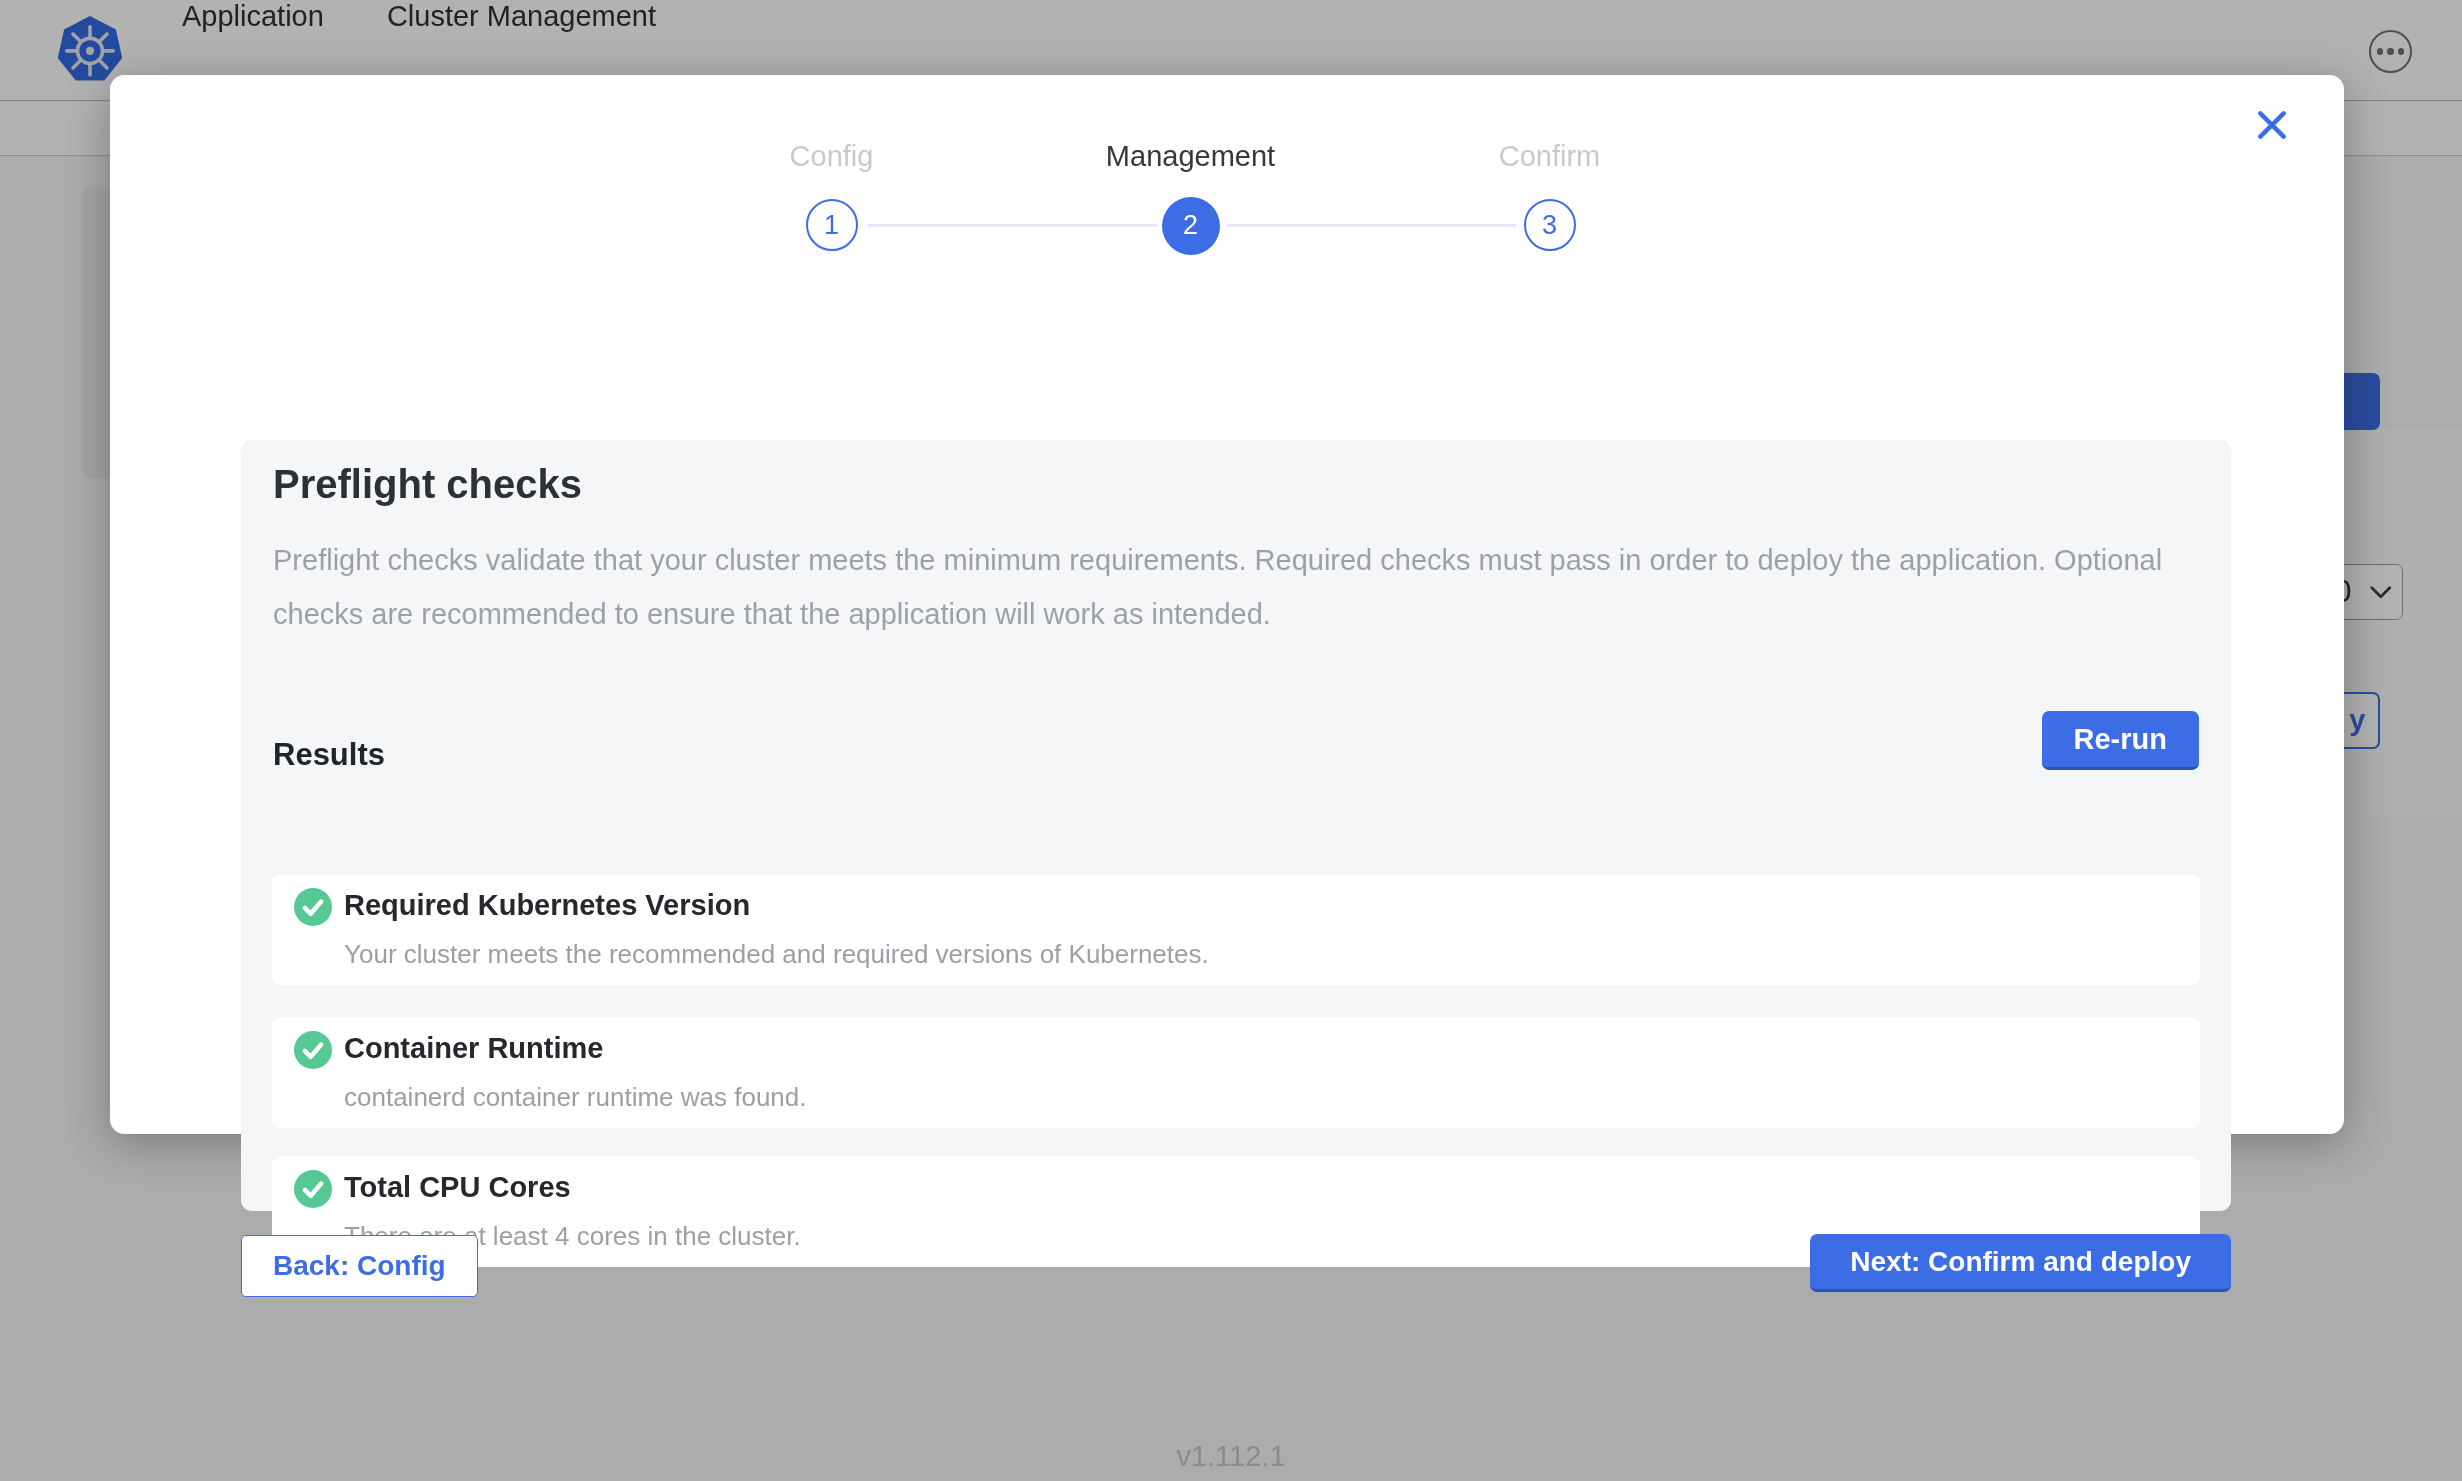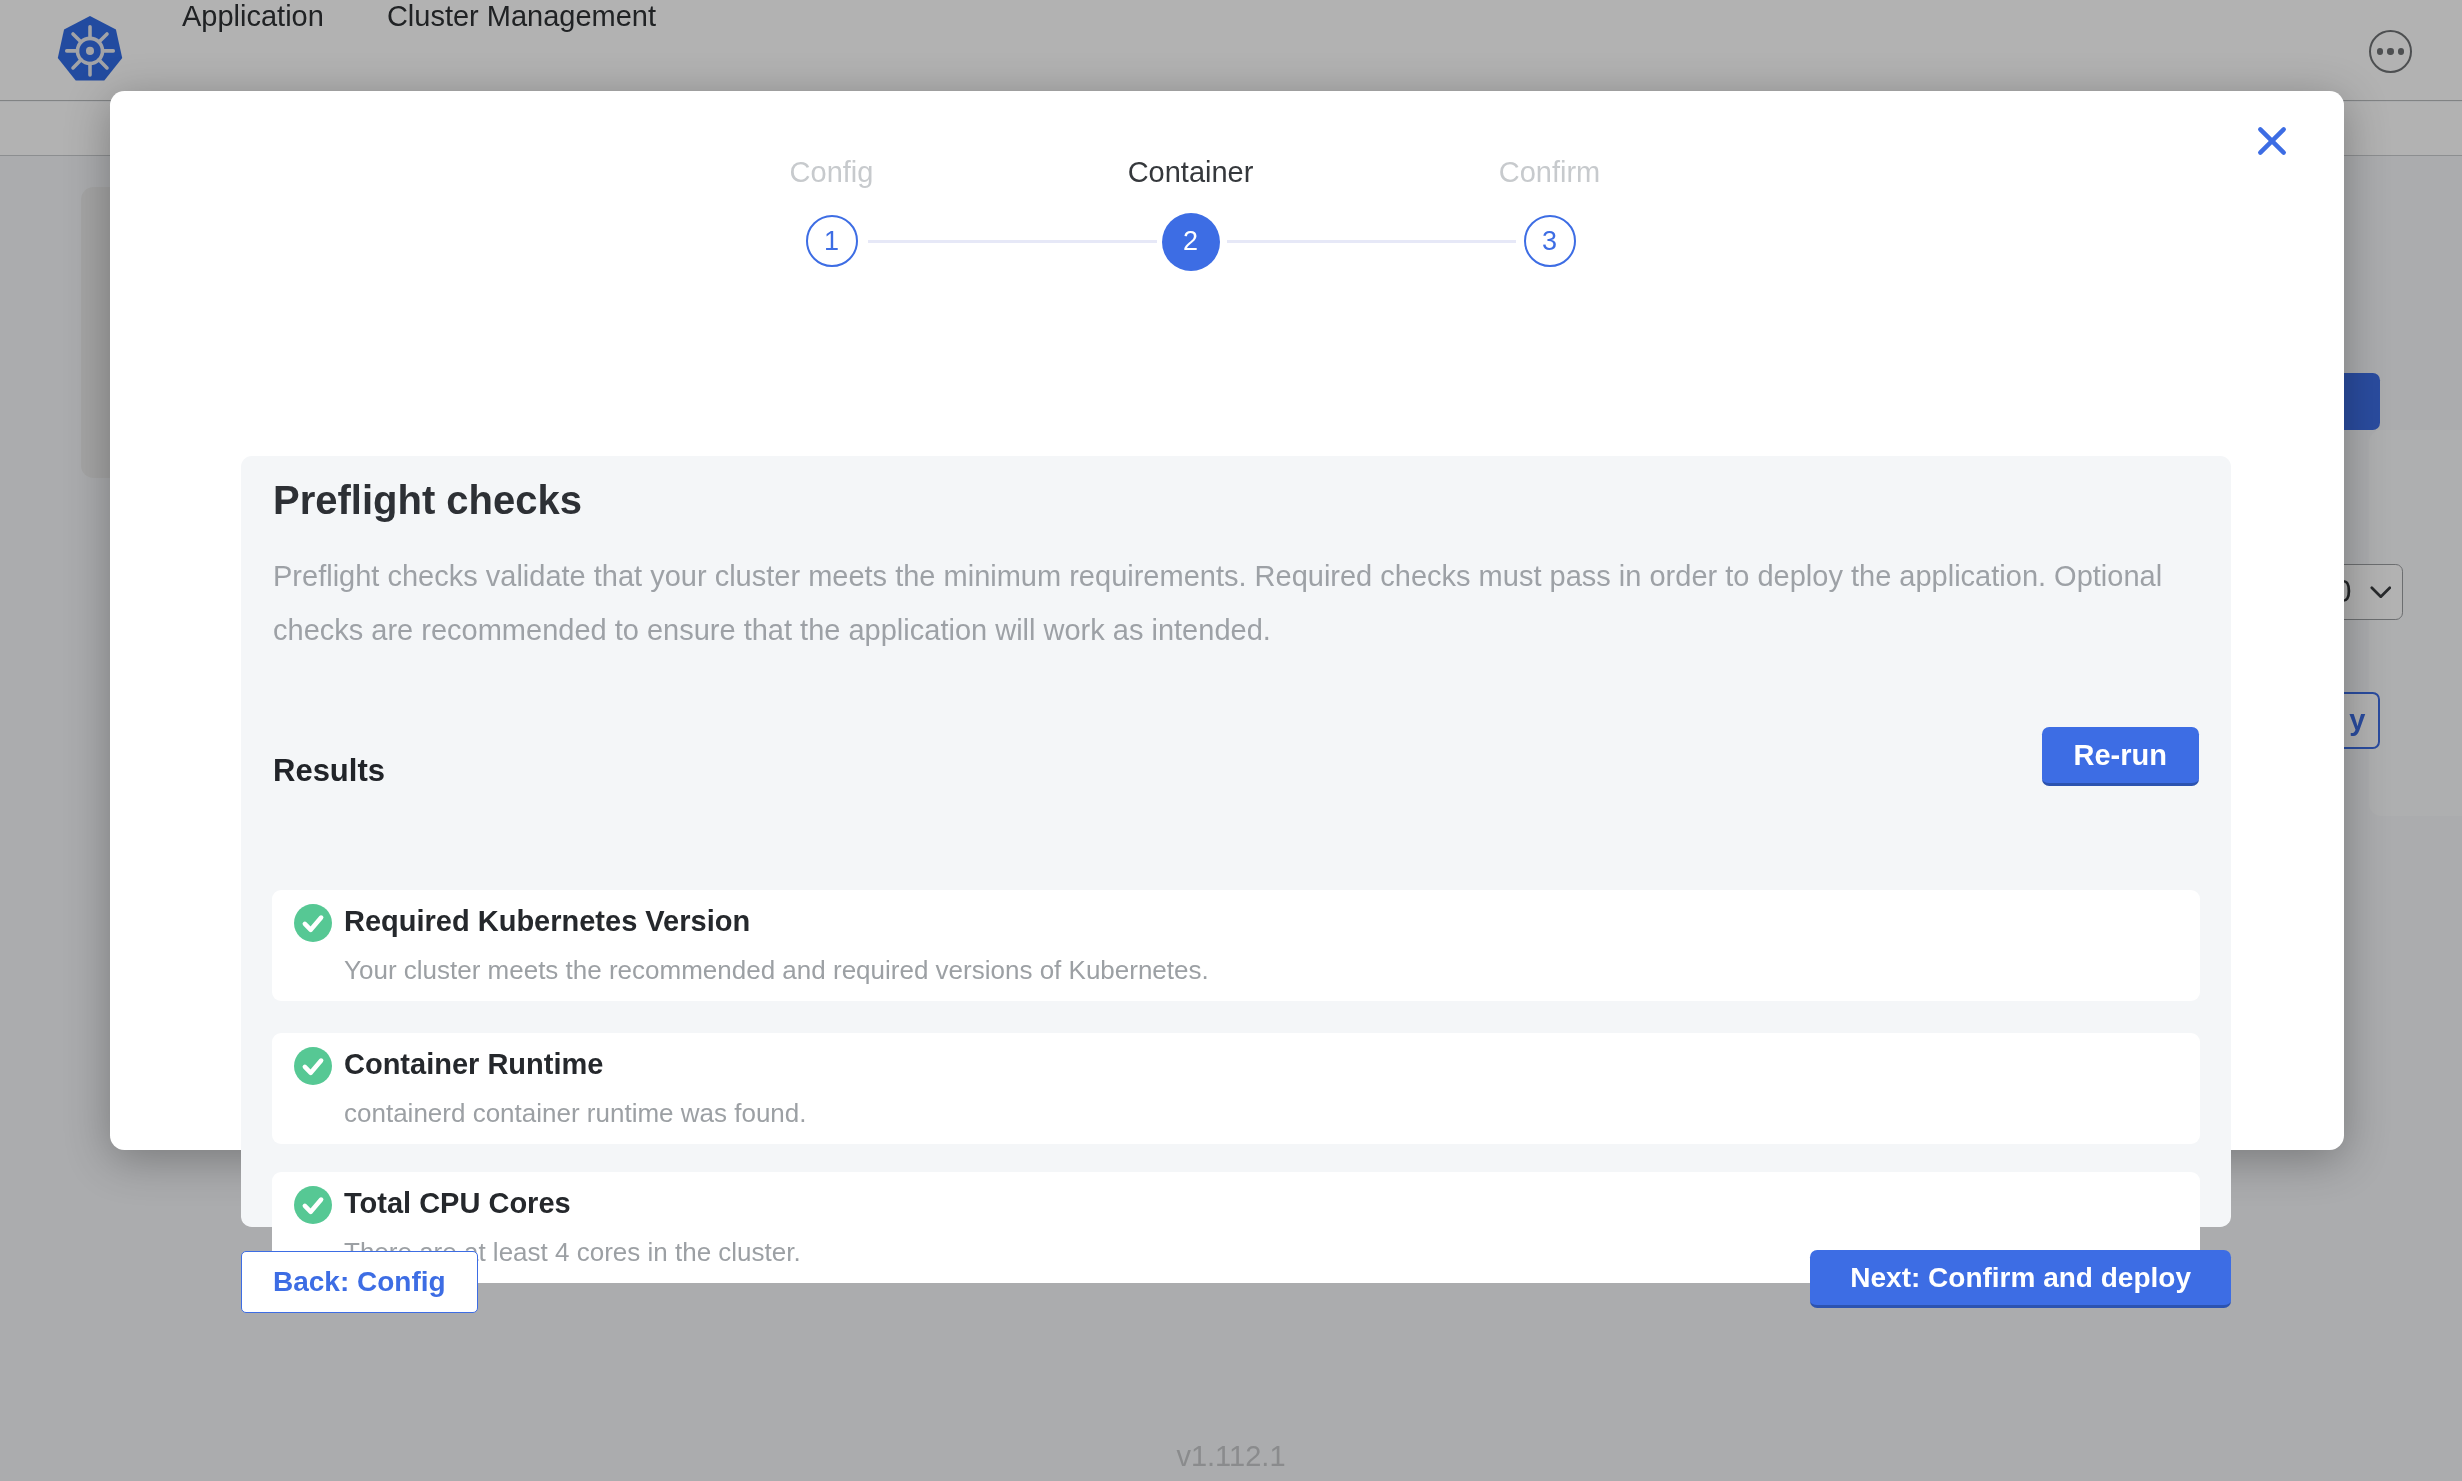--- a/index.html
+++ b/index.html
@@ -40,21 +40,21 @@
 
   .footer-version { position: absolute; top: 1440px; left: 0; width: 100%; text-align: center;
                     font-size: 29px; color: #c6c8ca; z-index: 1; }
 
   
   .overlay { position: absolute; inset: 0; background: rgba(0,0,0,0.30); z-index: 5; }
 
   
   .modal { position: absolute; left: 110px; top: 75px; width: 2234px; height: 1059px;
            background: #ffffff; border-radius: 14.4px; z-index: 10;
-           box-shadow: 0 9px 45px rgba(0,0,0,0.30); margin-top: 16px; }
+           box-shadow: 0 9px 45px rgba(0,0,0,0.30); }
 
   .modal-close { position: absolute; left: 2144px; top: 32px; width: 36px; height: 36px;
                  background: none; border: none; cursor: pointer; padding: 0; }
 
   .stepper { position: absolute; left: 542px; top: 65px; display: flex; }
   .step { width: 359px; display: flex; flex-direction: column; align-items: center; position: relative; }
   .step-label { font-size: 29px; color: #c7cacd; height: 36px; margin-bottom: 23.4px; }
   .step.active .step-label { color: #35383c; }
   .step-circle { width: 52px; height: 52px; border-radius: 50%; border: 2.7px solid #3d6de4;
                  background: #ffffff; color: #3d6de4; font-size: 27px;
@@ -153,21 +153,21 @@
       </svg>
     </button>
 
     <div class="stepper">
       <div class="step">
         <div class="step-label">Config</div>
         <div class="step-circle">1</div>
         <div class="step-connector"></div>
       </div>
       <div class="step active">
-        <div class="step-label">Container</div>
+        <div class="step-label">Management</div>
         <div class="step-circle">2</div>
         <div class="step-connector"></div>
       </div>
       <div class="step">
         <div class="step-label">Confirm</div>
         <div class="step-circle">3</div>
       </div>
     </div>
 
     <div class="panel">

